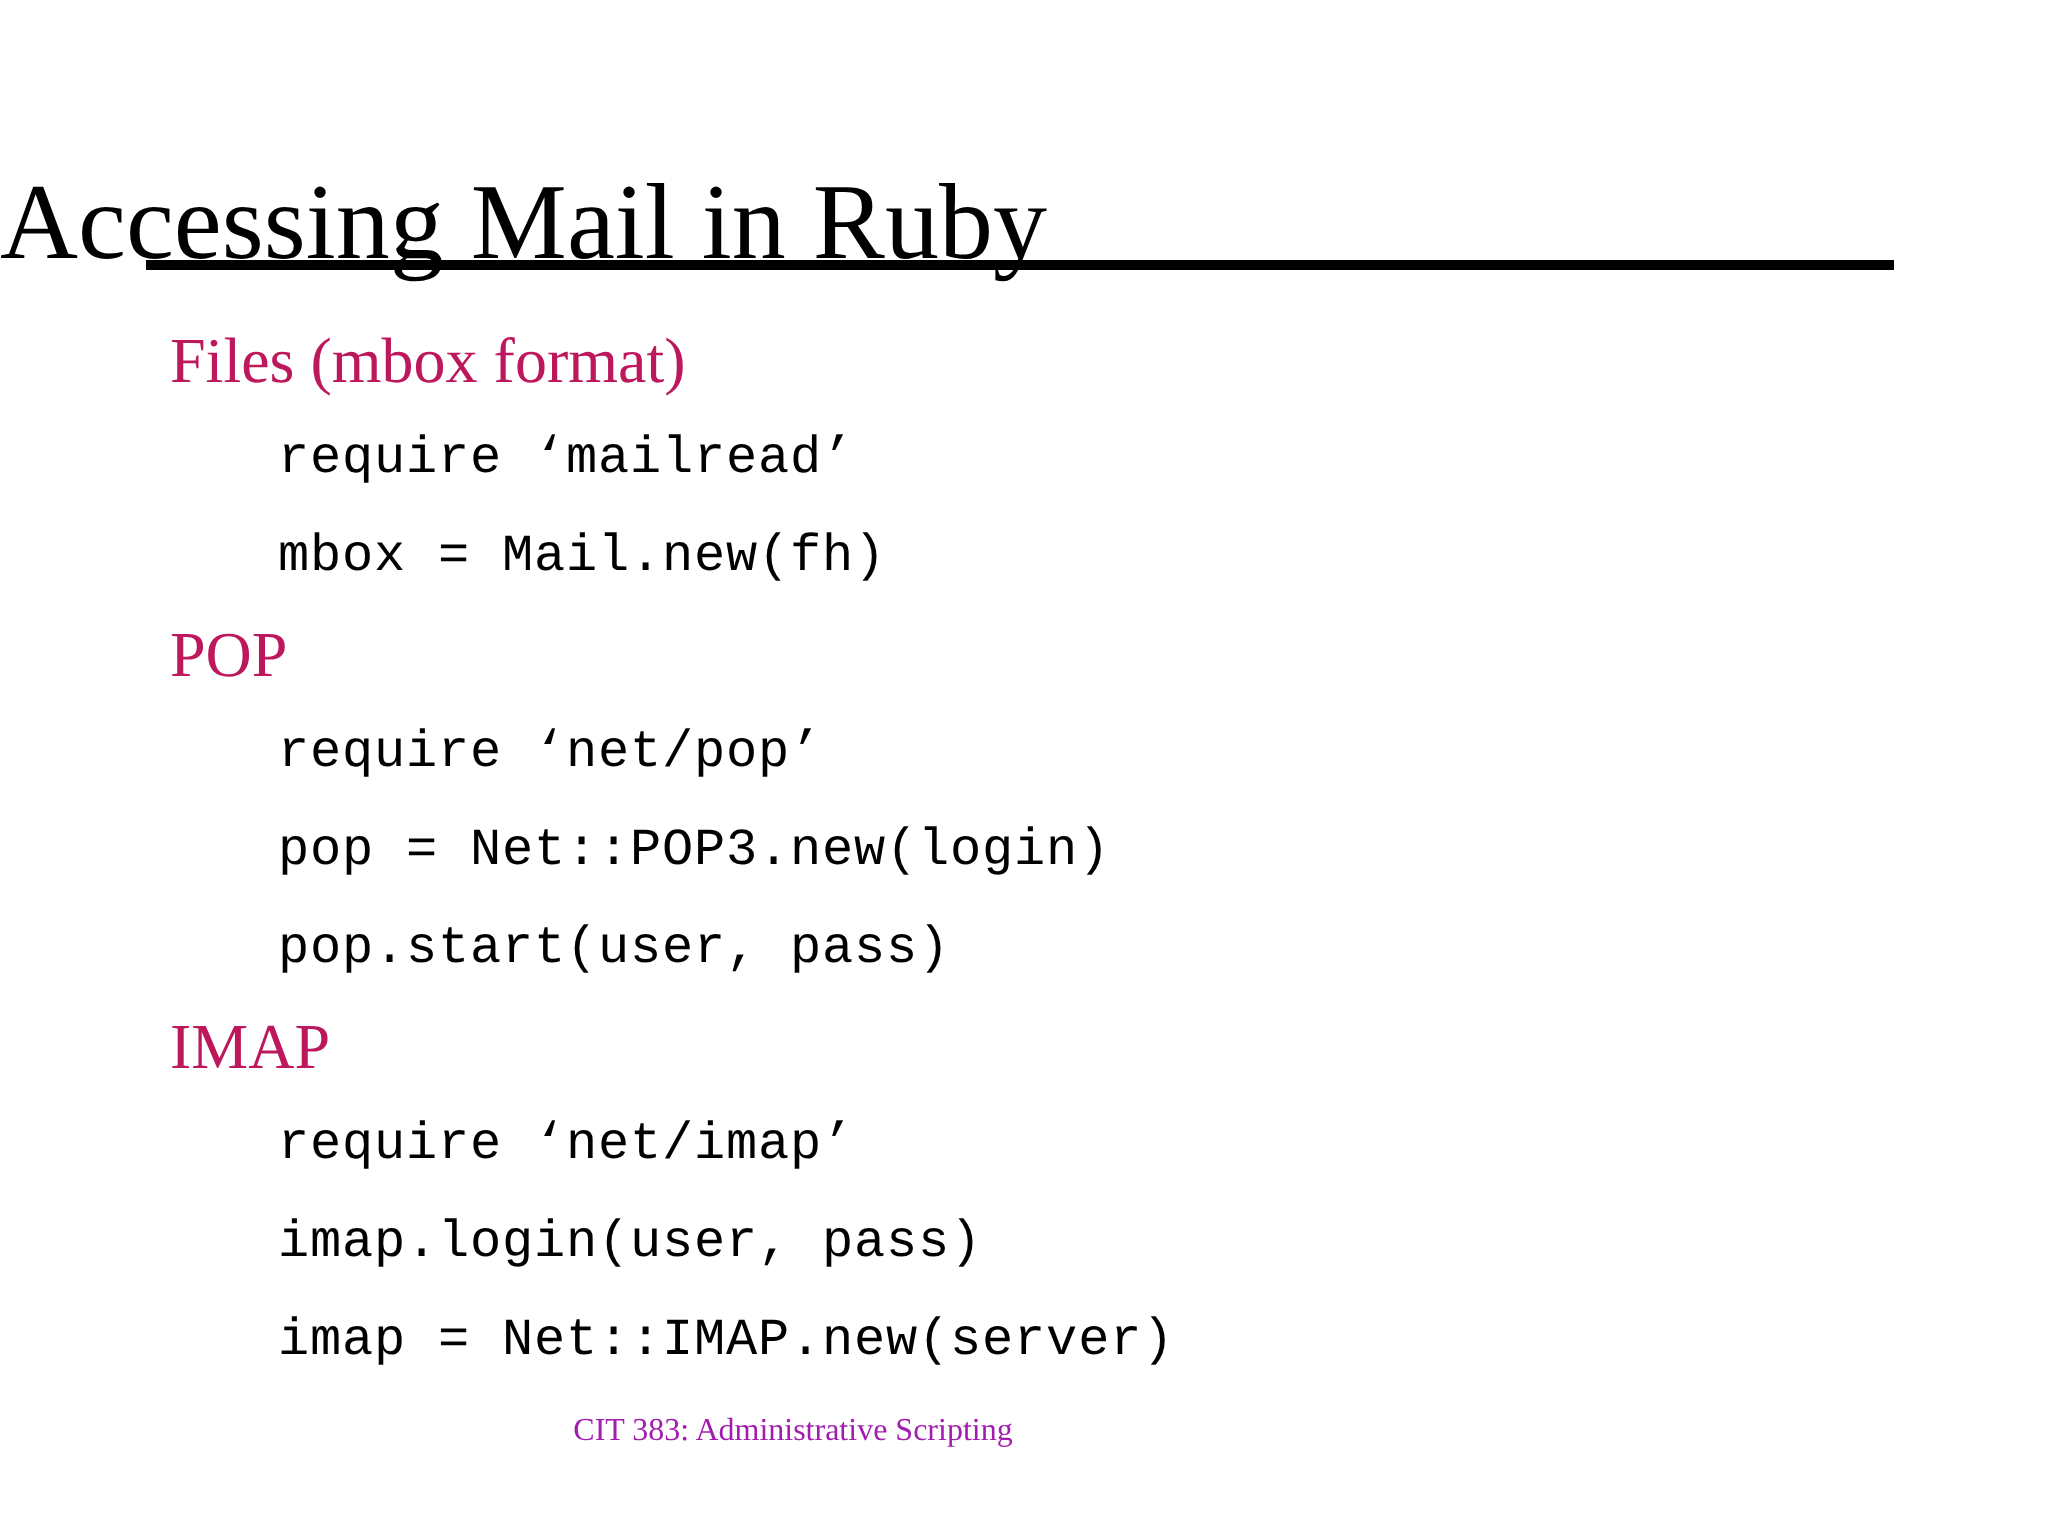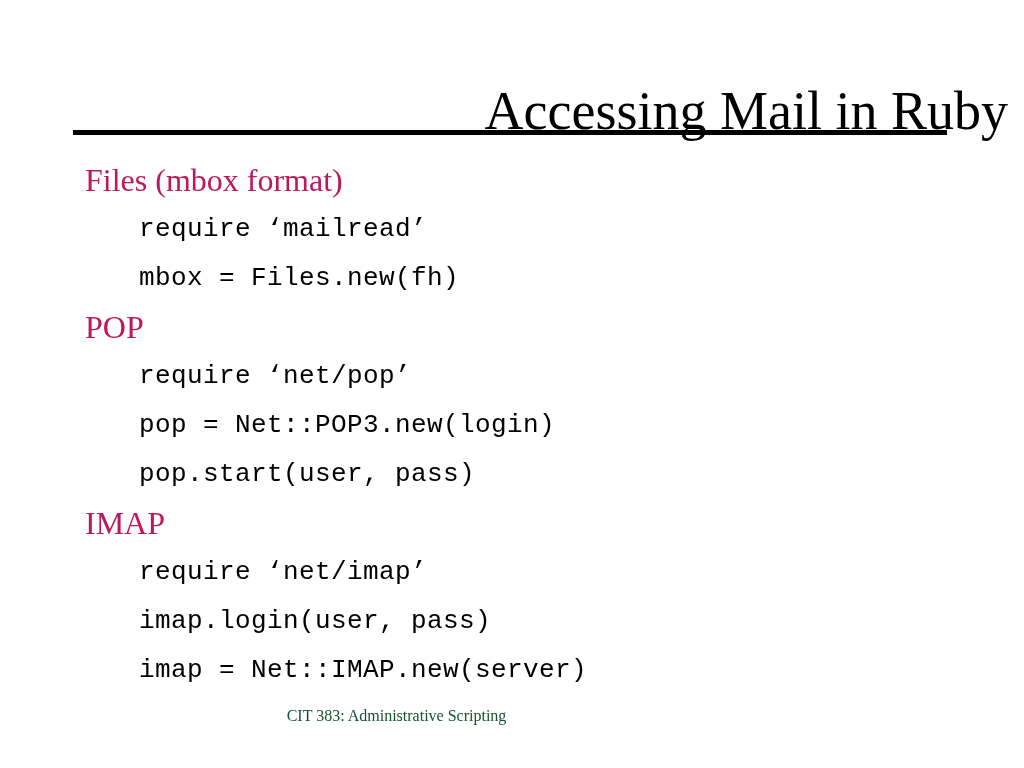--- a/index.html
+++ b/index.html
@@ -21,21 +21,21 @@
     inset: 0;
     background: #ffffff;
   }
 
   
   .slide-title {
     position: absolute;
     top: 44px;
     left: 0;
     width: 1008px;
-    text-align: right;
+    text-align: left;
     font-family: "Liberation Serif", "DejaVu Serif", serif;
     font-size: 54px;
     line-height: 62px;
     font-weight: normal;
     letter-spacing: 0px;
     color: #000000;
     white-space: nowrap;
   }
 
   
@@ -86,39 +86,39 @@
   .slide-footer {
     position: absolute;
     top: 706px;
     left: 255px;
     width: 283px;
     text-align: center;
     font-family: "Liberation Serif", "DejaVu Serif", serif;
     font-size: 16px;
     line-height: 20px;
     font-weight: normal;
-    color: #14532d;
+    color: #a21caf;
     white-space: nowrap;
   }
 </style>
 </head>
 <body>
 
 <div class="slide">
 
   <h1 class="slide-title">Accessing Mail in Ruby</h1>
 
   <div class="title-rule"></div>
 
   <div class="body-content">
 
     <div class="section">
       <div class="section-heading">Files (mbox format)</div>
       <div class="code-line">require ‘mailread’</div>
-      <div class="code-line">mbox = Files.new(fh)</div>
+      <div class="code-line">mbox = Mail.new(fh)</div>
     </div>
 
     <div class="section">
       <div class="section-heading">POP</div>
       <div class="code-line">require ‘net/pop’</div>
       <div class="code-line">pop = Net::POP3.new(login)</div>
       <div class="code-line">pop.start(user, pass)</div>
     </div>
 
     <div class="section">

